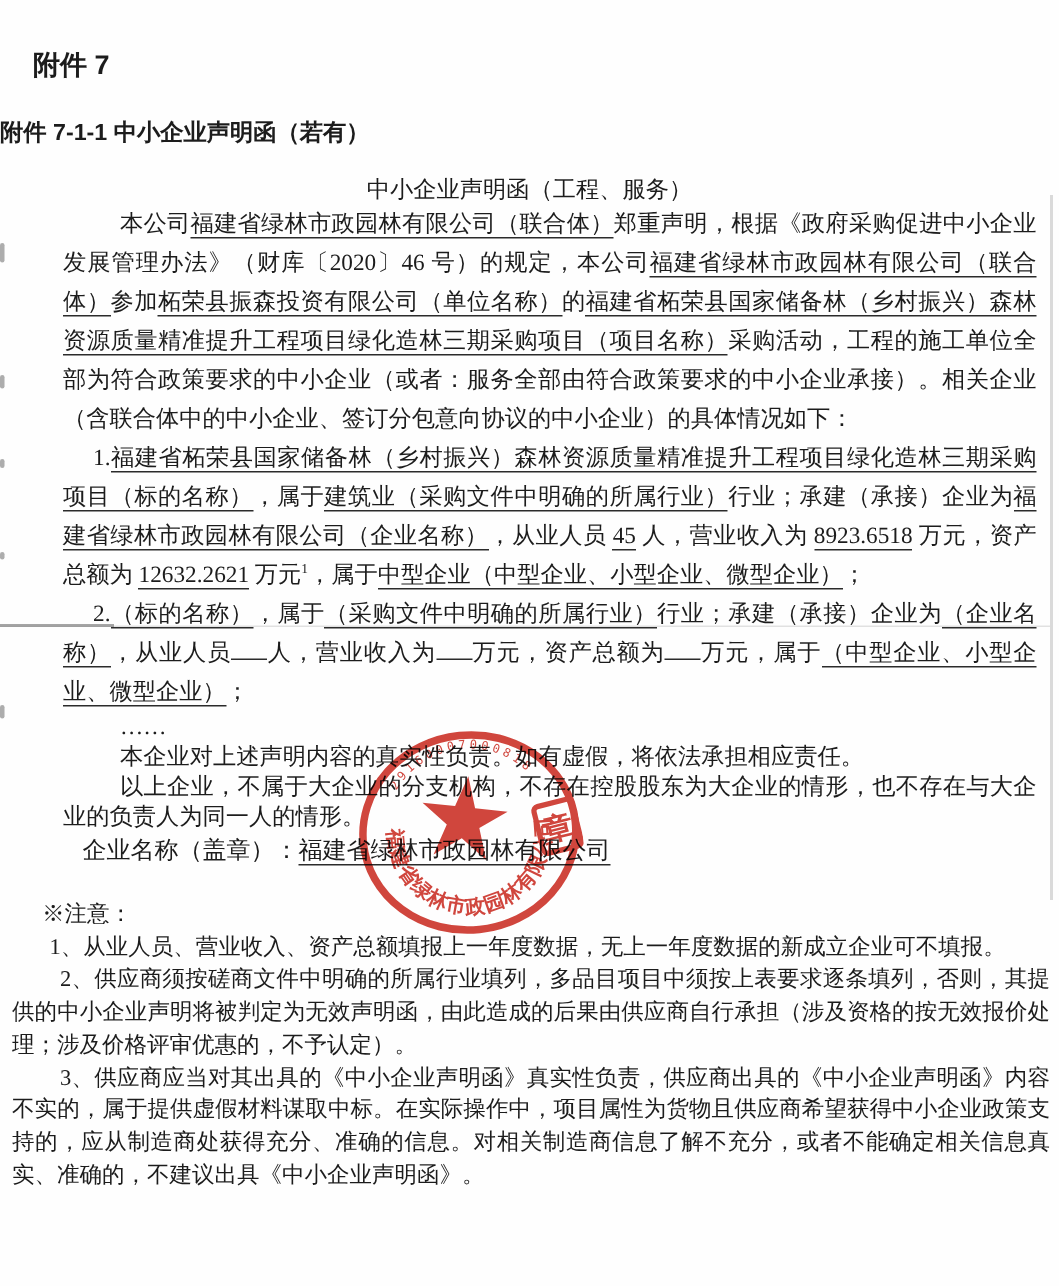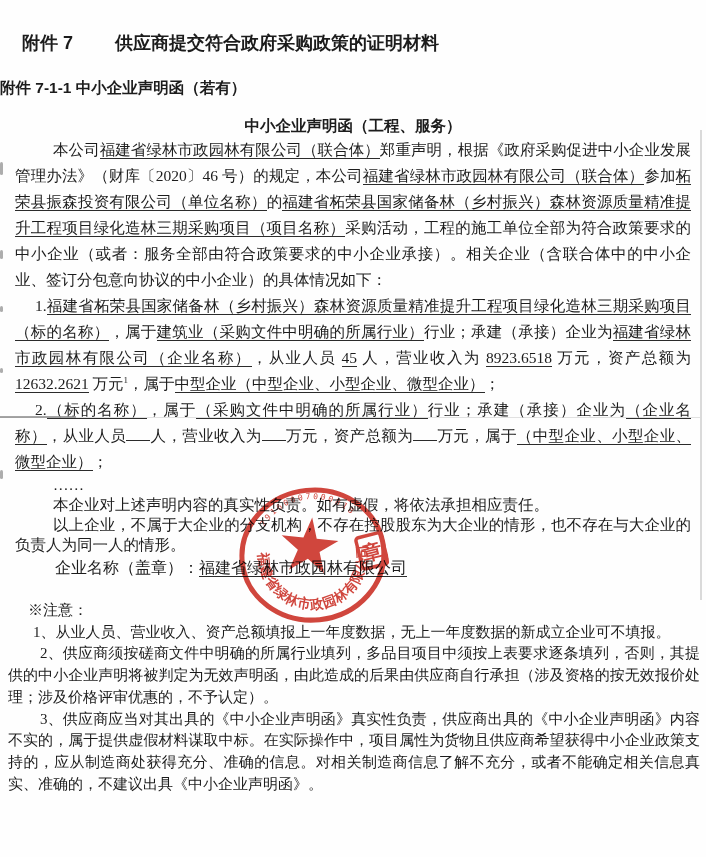--- a/index.html
+++ b/index.html
@@ -5,24 +5,24 @@
   html,body{margin:0;padding:0;}
   body{
     width:706px;height:857px;position:relative;background:#fefefe;
     font-family:"Liberation Serif","DejaVu Serif",serif;color:#1c1c1c;overflow:hidden;
   }
   .hrow{position:absolute;top:32px;left:22px;display:flex;gap:42px;
     font-family:"Liberation Sans","DejaVu Sans",sans-serif;font-weight:700;font-size:18px;line-height:22px;}
   .h2{position:absolute;top:78px;left:0;width:706px;text-align:left;
     font-family:"Liberation Sans","DejaVu Sans",sans-serif;font-weight:700;font-size:15.5px;}
   .h3{position:absolute;top:116px;left:0;width:706px;text-align:center;
-    font-family:"Liberation Sans","DejaVu Sans",sans-serif;font-weight:700;font-size:15.5px;}
+    font-family:"Liberation Sans","DejaVu Sans",sans-serif;font-weight:400;font-size:15.5px;}
   #main{position:absolute;top:137px;left:15px;width:676px;}
   p{margin:0;}
-  .body{font-size:15.5px;line-height:26px;text-align:justify;}
+  .body{font-size:15.5px;line-height:26px;text-align:justify;margin-left:27px;}
   .tight{line-height:20px;}
   .indent2{text-indent:38px;}
   .indent1{text-indent:20px;}
   .u{border-bottom:1px solid #2b2b2b;}
   .blank{display:inline-block;height:1em;vertical-align:baseline;}
   sup{font-size:9px;line-height:0;}
   #sig{padding-left:40px;font-size:16px;}
   .sig-line{line-height:25px;text-align:left;}
   #notes{margin-left:-7px;width:692px;font-size:15px;line-height:21.7px;text-align:justify;margin-top:20px;}
   .nhead{text-indent:20px;}
@@ -43,21 +43,20 @@
   .fold-dark{left:0;top:416px;width:76px;height:2px;background:#8f8f8f;opacity:.8;}
   .smudge{left:0;width:3px;border-radius:2px;opacity:.7;}
 </style>
 </head>
 <body>
 
 <div>
 
   <div class="hrow">
     <span>附件 7</span>
-    <span>供应商提交符合政府采购政策的证明材料</span>
   </div>
   <div class="h2">附件 7-1-1 中小企业声明函（若有）</div>
   <div class="h3">中小企业声明函（工程、服务）</div>
 
   <div id="main">
     <p class="body indent2"><span>本公司</span><span class="u">福建省绿林市政园林有限公司（联合体）</span><span>郑重声明，根据《政府采购促进中小企业发展管理办法》（财库〔2020〕46 号）的规定，本公司</span><span class="u">福建省绿林市政园林有限公司（联合体）</span><span>参加</span><span class="u">柘荣县振森投资有限公司（单位名称）</span><span>的</span><span class="u">福建省柘荣县国家储备林（乡村振兴）森林资源质量精准提升工程项目绿化造林三期采购项目（项目名称）</span><span>采购活动，工程的施工单位全部为符合政策要求的中小企业（或者：服务全部由符合政策要求的中小企业承接）。相关企业（含联合体中的中小企业、签订分包意向协议的中小企业）的具体情况如下：</span></p>
     <p class="body indent1"><span>1.</span><span class="u">福建省柘荣县国家储备林（乡村振兴）森林资源质量精准提升工程项目绿化造林三期采购项目（标的名称）</span><span>，属于</span><span class="u">建筑业（采购文件中明确的所属行业）</span><span>行业；承建（承接）企业为</span><span class="u">福建省绿林市政园林有限公司（企业名称）</span><span>，从业人员 </span><span class="u">45</span><span> 人，营业收入为 </span><span class="u">8923.6518</span><span> 万元，资产总额为 </span><span class="u">12632.2621</span><span> 万元</span><sup>1</sup><span>，属于</span><span class="u">中型企业（中型企业、小型企业、微型企业）</span><span>；</span></p>
     <p class="body indent1"><span>2.</span><span class="u">（标的名称）</span><span>，属于</span><span class="u">（采购文件中明确的所属行业）</span><span>行业；承建（承接）企业为</span><span class="u">（企业名称）</span><span>，从业人员</span><span class="u blank" style="width: 24px;"></span><span>人，营业收入为</span><span class="u blank" style="width: 24px;"></span><span>万元，资产总额为</span><span class="u blank" style="width: 24px;"></span><span>万元，属于</span><span class="u">（中型企业、小型企业、微型企业）</span><span>；</span></p>
     <p class="body tight indent2">……</p>
     <p class="body tight indent2">本企业对上述声明内容的真实性负责。如有虚假，将依法承担相应责任。</p>

